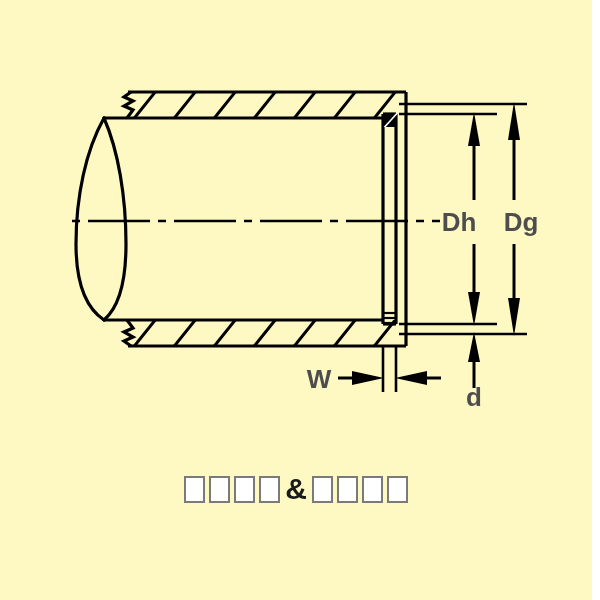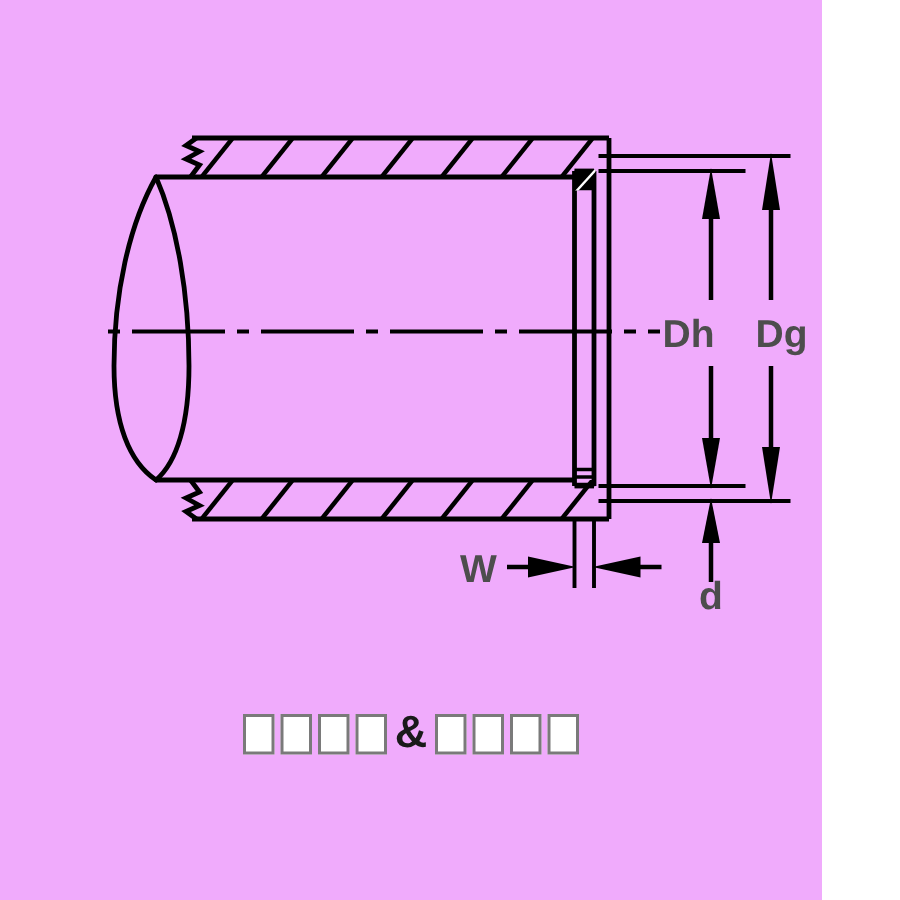--- a/index.html
+++ b/index.html
@@ -8,23 +8,23 @@
     background: #ffffff;
   }
   body {
     width: 600px;
     height: 600px;
     font-family: "Liberation Sans", sans-serif;
     overflow: hidden;
   }
   #figure-root {
     position: relative;
-    width: 548px;
+    width: 592px;
     height: 600px;
-    background: #f0abfc;
+    background: #fef9c3;
   }
   svg#drawing {
     display: block;
     width: 600px;
     height: 600px;
   }
   .dim-label {
     font-family: "Liberation Sans", sans-serif;
     font-weight: bold;
     font-size: 26px;

